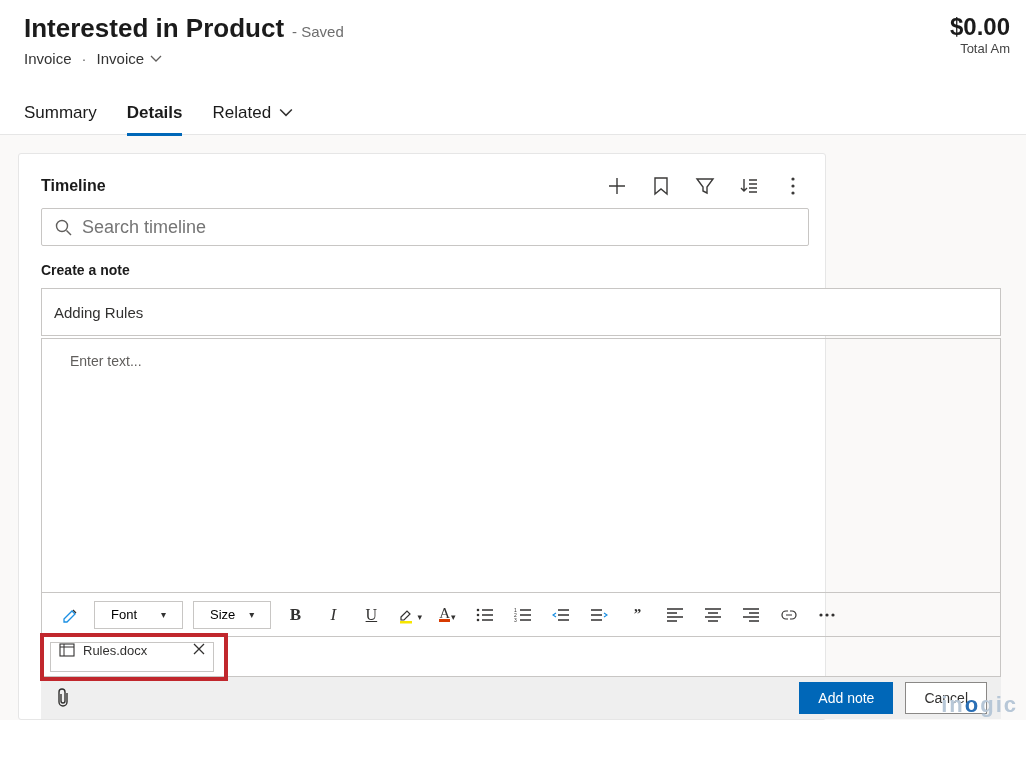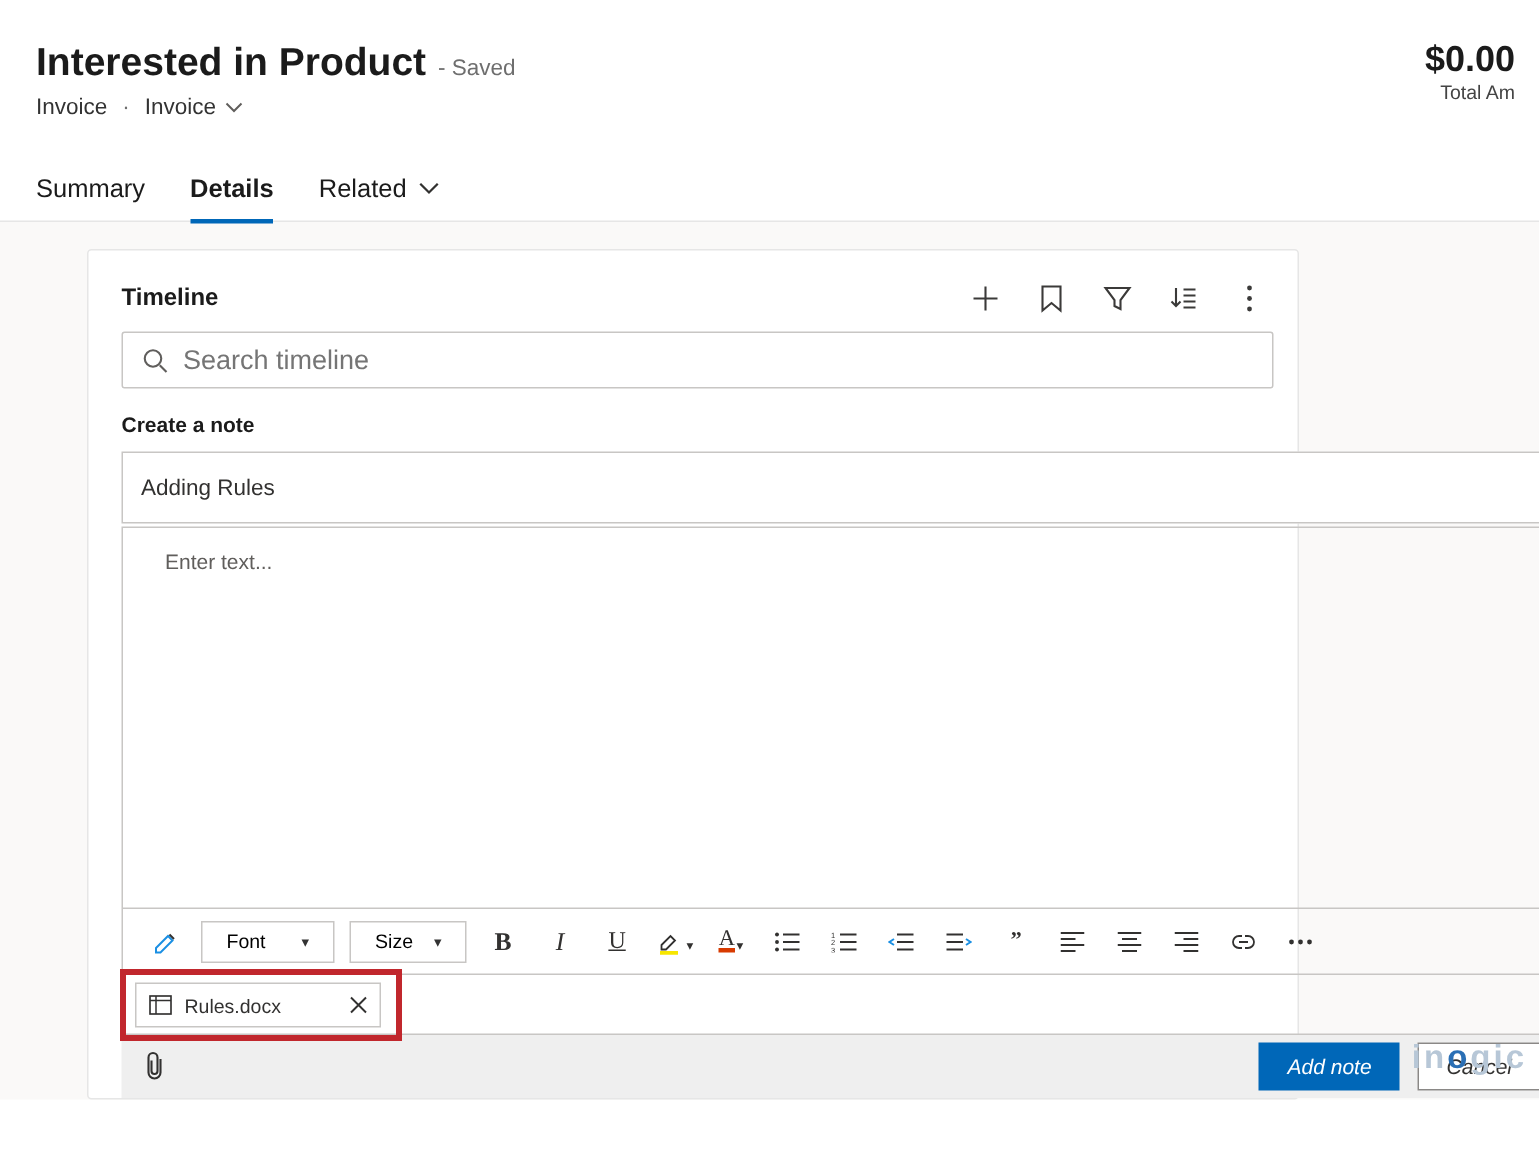--- a/index.html
+++ b/index.html
@@ -1,62 +1,62 @@
 <!DOCTYPE html>
 <html><head>
 <meta charset="utf-8">
 <style>
   * { box-sizing: border-box; margin: 0; padding: 0; font-family: "Segoe UI", Arial, sans-serif; }
   body { background: #fff; width: 1026px; height: 772px; overflow: hidden; }
   .page { padding: 0; }
-  .header { padding: 26px 16px 0 24px; display: flex; justify-content: space-between; align-items: flex-start; }
+  .header { padding: 13px 16px 0 24px; display: flex; justify-content: space-between; align-items: flex-start; }
   .title-row { display: flex; align-items: baseline; gap: 8px; }
   .title { font-size: 26px; font-weight: 600; color: #1b1b1b; }
   .saved { font-size: 15px; color: #6e6e6e; }
   .breadcrumb { margin-top: 6px; display: flex; align-items: center; gap: 10px; color: #333; font-size: 15px; }
   .bc-dot { color: #6e6e6e; }
   .bc-drop { display: flex; align-items: center; gap: 6px; cursor: pointer; }
   .chevron-down { width: 12px; height: 12px; }
   .amount-block { text-align: right; }
   .amount { font-size: 24px; font-weight: 600; color: #1b1b1b; }
   .amount-label { font-size: 13px; color: #444; white-space: nowrap; }
   .tabs { margin-top: 24px; padding: 0 24px; display: flex; gap: 30px; border-bottom: 1px solid #e6e6e6; height: 44px; align-items: center; }
   .tab { font-size: 17px; color: #1b1b1b; height: 44px; display:flex; align-items:center; cursor:pointer; position:relative;}
   .tab.active { font-weight: 600; }
   .tab.active::after { content:""; position:absolute; bottom:-1px; left:0; right:0; height:3px; background:#0067b8; }
   .tab-related { display:flex; align-items:center; gap:8px; }
   .content-wrap { background:#faf9f8; padding: 18px 0 0 18px; }
-  .timeline-card { background:#fff; border:1px solid #e6e6e6; border-radius:3px; padding: 22px 16px 0 22px; width: 808px; margin-left: 40px; }
+  .timeline-card { background:#fff; border:1px solid #e6e6e6; border-radius:3px; padding: 22px 16px 0 22px; width: 808px; }
   .tl-head { display:flex; align-items:center; justify-content:space-between; margin-bottom: 12px; }
   .tl-title { font-size:16px; font-weight:600; color:#1b1b1b; }
   .tl-actions { display:flex; gap:24px; align-items:center; padding-right: 6px;}
   .icon-btn { width:20px; height:20px; display:flex; align-items:center; justify-content:center; cursor:pointer; color:#3b3a39; }
   .search-box { border:1px solid #c8c6c4; border-radius:2px; height:38px; display:flex; align-items:center; padding:0 12px; gap:10px; margin-bottom: 16px;}
   .search-box input { border:none; outline:none; font-size:18px; flex:1; color:#323130; }
   .note-label { font-size:14px; color:#1b1b1b; font-weight:600; margin-bottom:10px; }
   .note-title-input { width: 960px; border:1px solid #c8c6c4; height:48px; padding: 0 12px; font-size:15px; outline:none; margin-bottom:2px; color:#323130;}
   .note-body { width:960px; border:1px solid #c8c6c4; border-top:1px solid #c8c6c4; height: 255px; padding: 14px 28px; font-size:14px; color:#605e5c; }
   .note-body-text { color: #605e5c; }
   .editor-toolbar { width:960px; border-left:1px solid #c8c6c4; border-right:1px solid #c8c6c4; border-bottom:1px solid #c8c6c4; height:44px; display:flex; align-items:center; padding: 0 14px; gap:10px; }
   .sel { border:1px solid #c8c6c4; height:28px; display:flex; align-items:center; padding:0 16px; font-size:13px; gap:24px; cursor:pointer; background:#fff;}
   .sel .caret { font-size:10px; color:#333;}
   .tb-btn { width:28px; height:28px; display:flex; align-items:center; justify-content:center; cursor:pointer; color:#323130; font-size:15px;}
   .tb-bold { font-family: "Times New Roman", serif; font-weight:700; font-size:17px;}
   .tb-italic { font-family: "Times New Roman", serif; font-style:italic; font-size:17px;}
   .tb-under { font-family: "Times New Roman", serif; text-decoration: underline; font-size:16px;}
   .dd-caret { font-size:9px; margin-left:1px; position:relative; top:2px; color:#323130;}
   .attach-row { width:960px; border-left:1px solid #c8c6c4; border-right:1px solid #c8c6c4; border-bottom:1px solid #c8c6c4; height:40px; position:relative;}
   .attach-highlight { position:absolute; top:-4px; left:-2px; width:188px; height:48px; border:4px solid #c1272d; display:flex; align-items:center; }
-  .attach-chip { margin-left:6px; background:#fff; border:1px solid #c8c6c4; height:30px; width:164px; display:flex; align-items:center; padding:0 8px; gap:8px; }
+  .attach-chip { margin-left:6px; background:#fff; border:1px solid #c8c6c4; height:30px; width:164px; display:flex; padding:0 8px; gap:8px; }
   .attach-name { font-size:13px; color:#323130; flex:1;}
   .chip-x { cursor:pointer;}
   .footer-bar { width:960px; background:#efefef; height:42px; display:flex; align-items:center; padding: 0 14px; justify-content:space-between; }
   .clip-btn { cursor:pointer; }
   .footer-right { display:flex; gap:12px; }
-  .btn { height:32px; padding:12px 18px; font-size:14px; border:1px solid transparent; cursor:pointer; display:flex; align-items:center;font-style:italic; }
+  .btn { height:32px; padding:12px 18px; font-size:14px; border:1px solid transparent; cursor:pointer; display:flex; align-items:center; }
   .btn-primary { background:#0067b8; color:#fff; }
   .btn-secondary { background:#fff; color:#323130; border:1px solid #8a8886; }
   .watermark { position:absolute; right:8px; bottom:54px; font-size:22px; font-weight:700; letter-spacing:2px; color:#b7c7d7; font-family: Arial, sans-serif;}
   .watermark .o { color:#2a6fb5; }
   svg { display:block; }
 </style>
 </head>
 <body>
 
 <div class="page">

